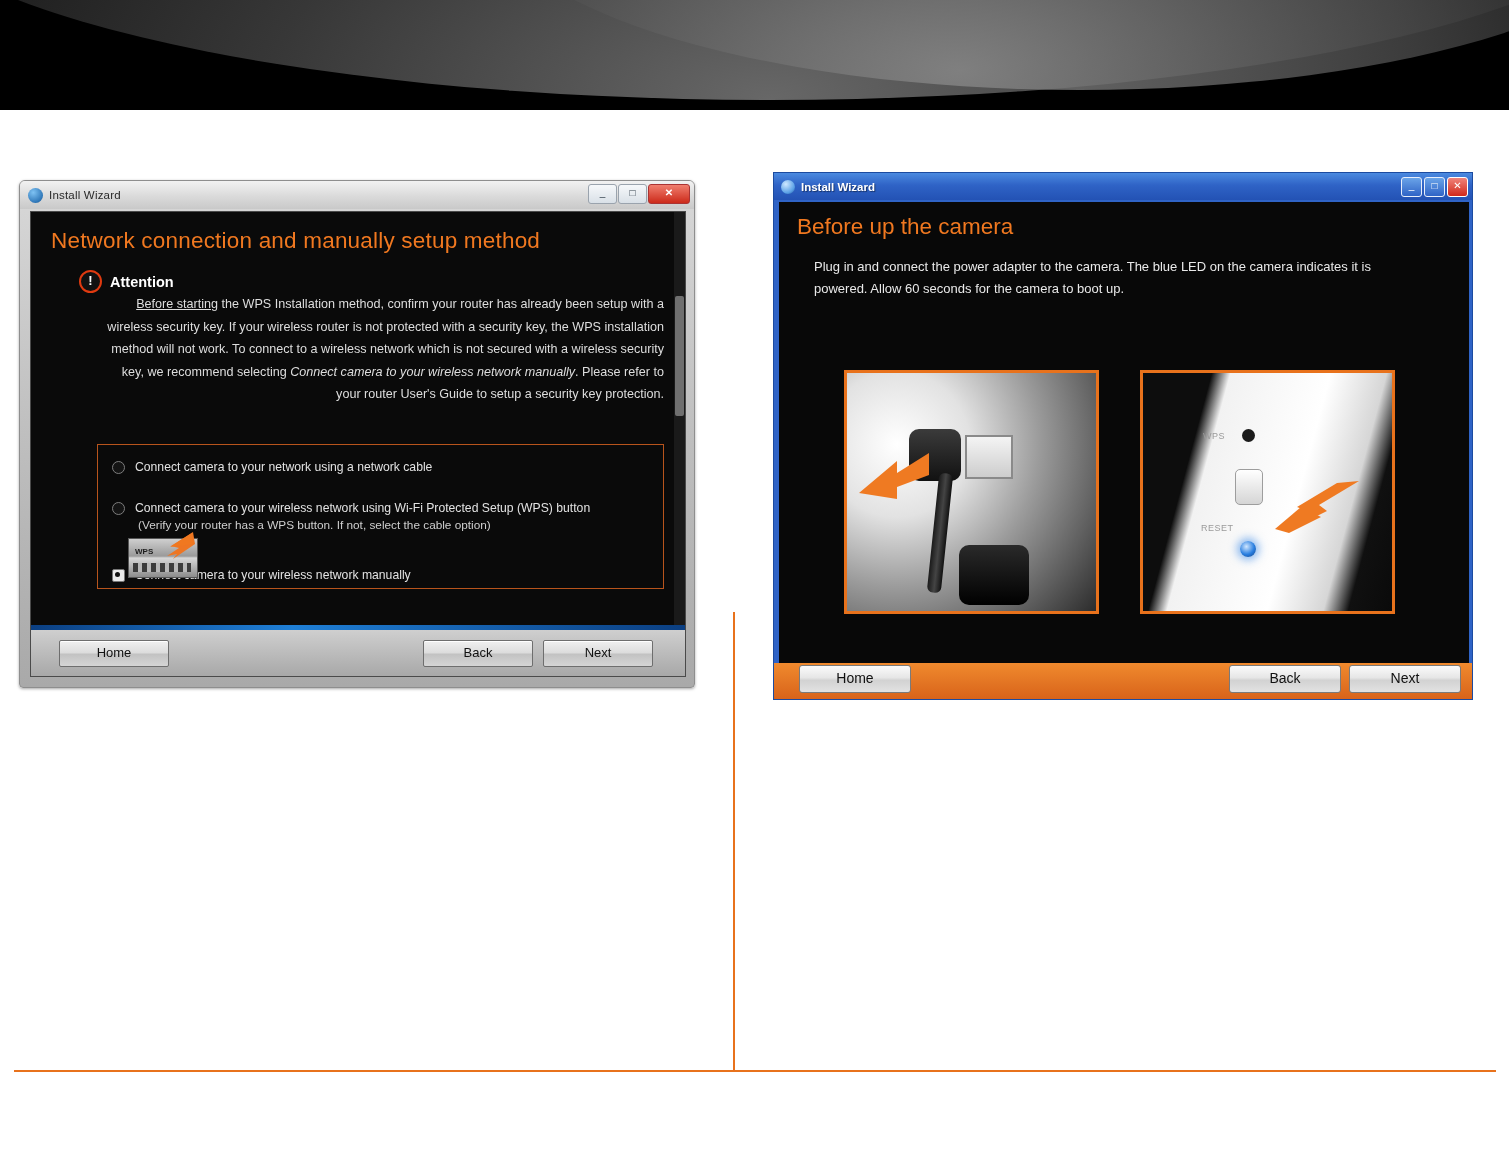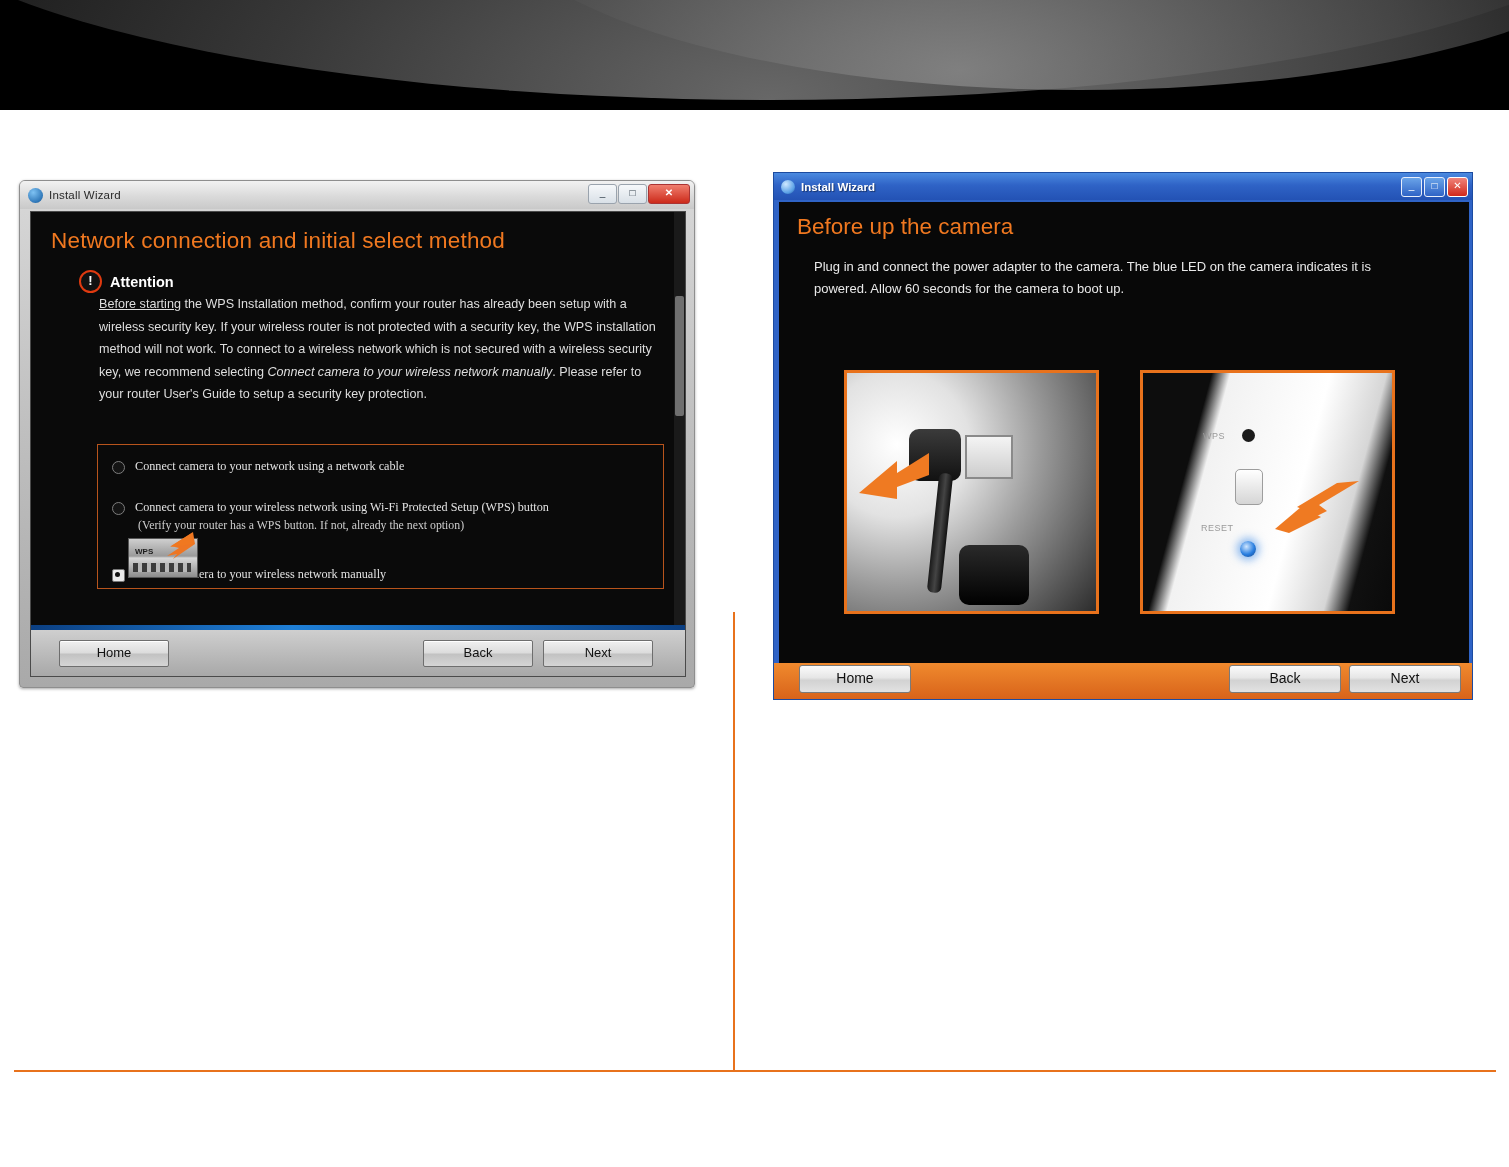--- a/index.html
+++ b/index.html
@@ -185,39 +185,39 @@
     font-size: 14.5px;
     font-weight: bold;
   }
   .wl-para {
     position: absolute;
     left: 68px; top: 81px;
     width: 565px;
     color: #dedede;
     font-size: 12.6px;
     line-height: 22.5px;
+    text-align: right;
   }
   .wl-para u { text-decoration: underline; }
   .wl-para i { font-style: italic; }
 
   .options-box {
     position: absolute;
     left: 66px; top: 232px;
     width: 567px;
     height: 145px;
     border: 1px solid #b8541c;
     box-sizing: border-box;
   }
   .opt {
     position: absolute;
     display: flex;
     align-items: center;
     color: #e2e2e2;
     font-size: 12.2px;
-    font-family: Liberation Serif, serif;
   }
   .radio {
     width: 11px; height: 11px;
     border-radius: 50%;
     border: 1px solid #7e7e7e;
     background: #141414;
     margin-right: 10px;
     margin-top: 2px;
     flex: 0 0 auto;
     position: relative;
@@ -490,42 +490,42 @@
       <span class="wl-title">Install Wizard</span>
       <div class="wl-winbtns">
         <div class="wl-btn">_</div>
         <div class="wl-btn">□</div>
         <div class="wl-btn close">✕</div>
       </div>
     </div>
 
     <div class="wl-body">
 
-      <div class="wl-h1">Network connection and initial select method</div>
+      <div class="wl-h1">Network connection and manually setup method</div>
 
       <div class="attention-row">
         <div class="attn-badge">!</div>
         <div class="attn-text">Attention</div>
       </div>
 
       <div class="wl-para"><u>Before starting</u><span> the WPS Installation method, confirm your router has already been setup with a wireless security key. If your wireless router is not protected with a security key, the WPS installation method will not work. To connect to a wireless network which is not secured with a wireless security key, we recommend selecting </span><i>Connect camera to your wireless network manually</i><span>. Please refer to your router User's Guide to setup a security key protection.</span></div>
 
       <div class="options-box">
 
         <div class="opt" style="left:14px; top:14px; width:520px;">
           <span class="radio"></span>
           <span>Connect camera to your network using a network cable</span>
         </div>
 
         <div class="opt" style="left:14px; top:48px; width:540px;margin-top:7px;">
           <span class="radio"></span>
           <span>Connect camera to your wireless network using Wi-Fi Protected Setup (WPS) button</span>
         </div>
         <div class="opt opt-sub" style="left:40px; top:73px; width:520px;">
-          <span>(Verify your router has a WPS button. If not, already the next option)</span>
+          <span>(Verify your router has a WPS button. If not, select the cable option)</span>
         </div>
 
         <div class="opt" style="left:14px; top:122px; width:520px;">
           <span class="radio sq"></span>
           <span>Connect camera to your wireless network manually</span>
         </div>
       </div>
 
       <div class="wps-img">
         <div class="wps-label">WPS</div>

